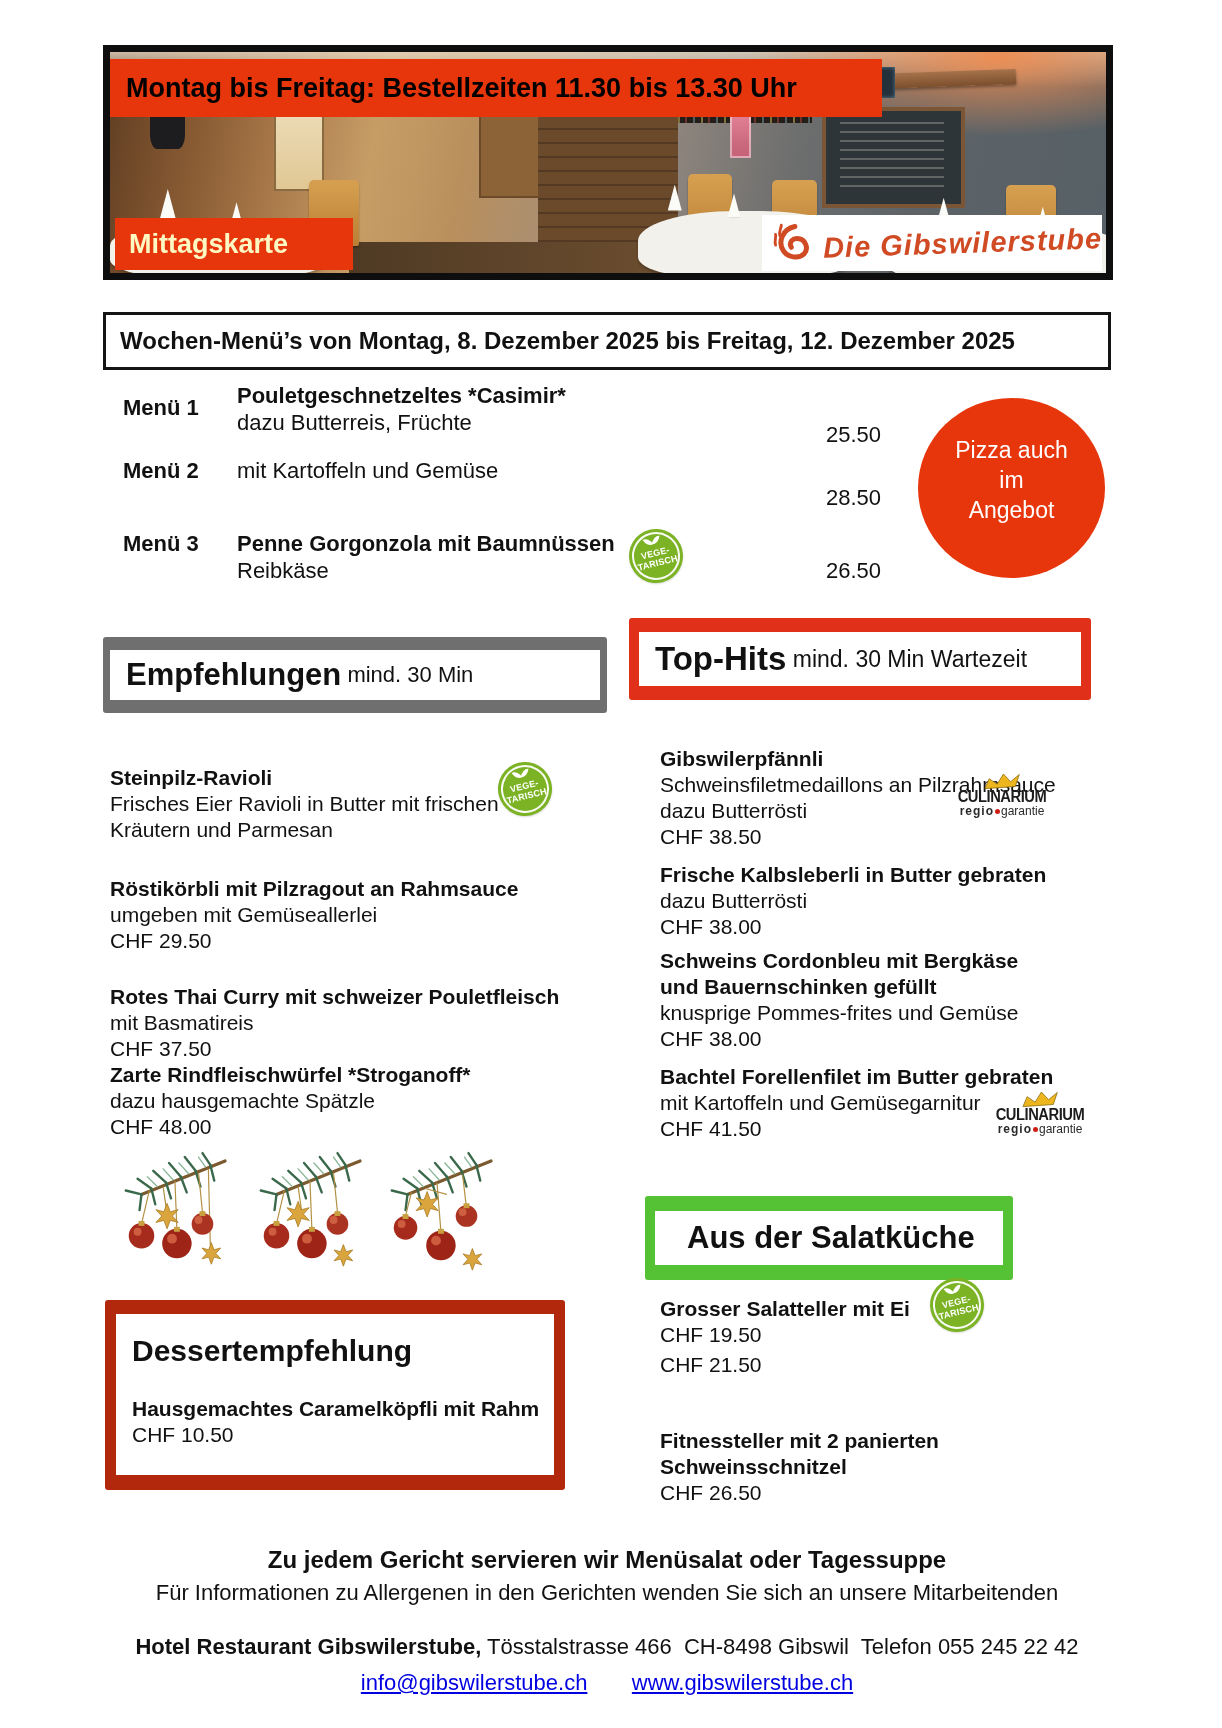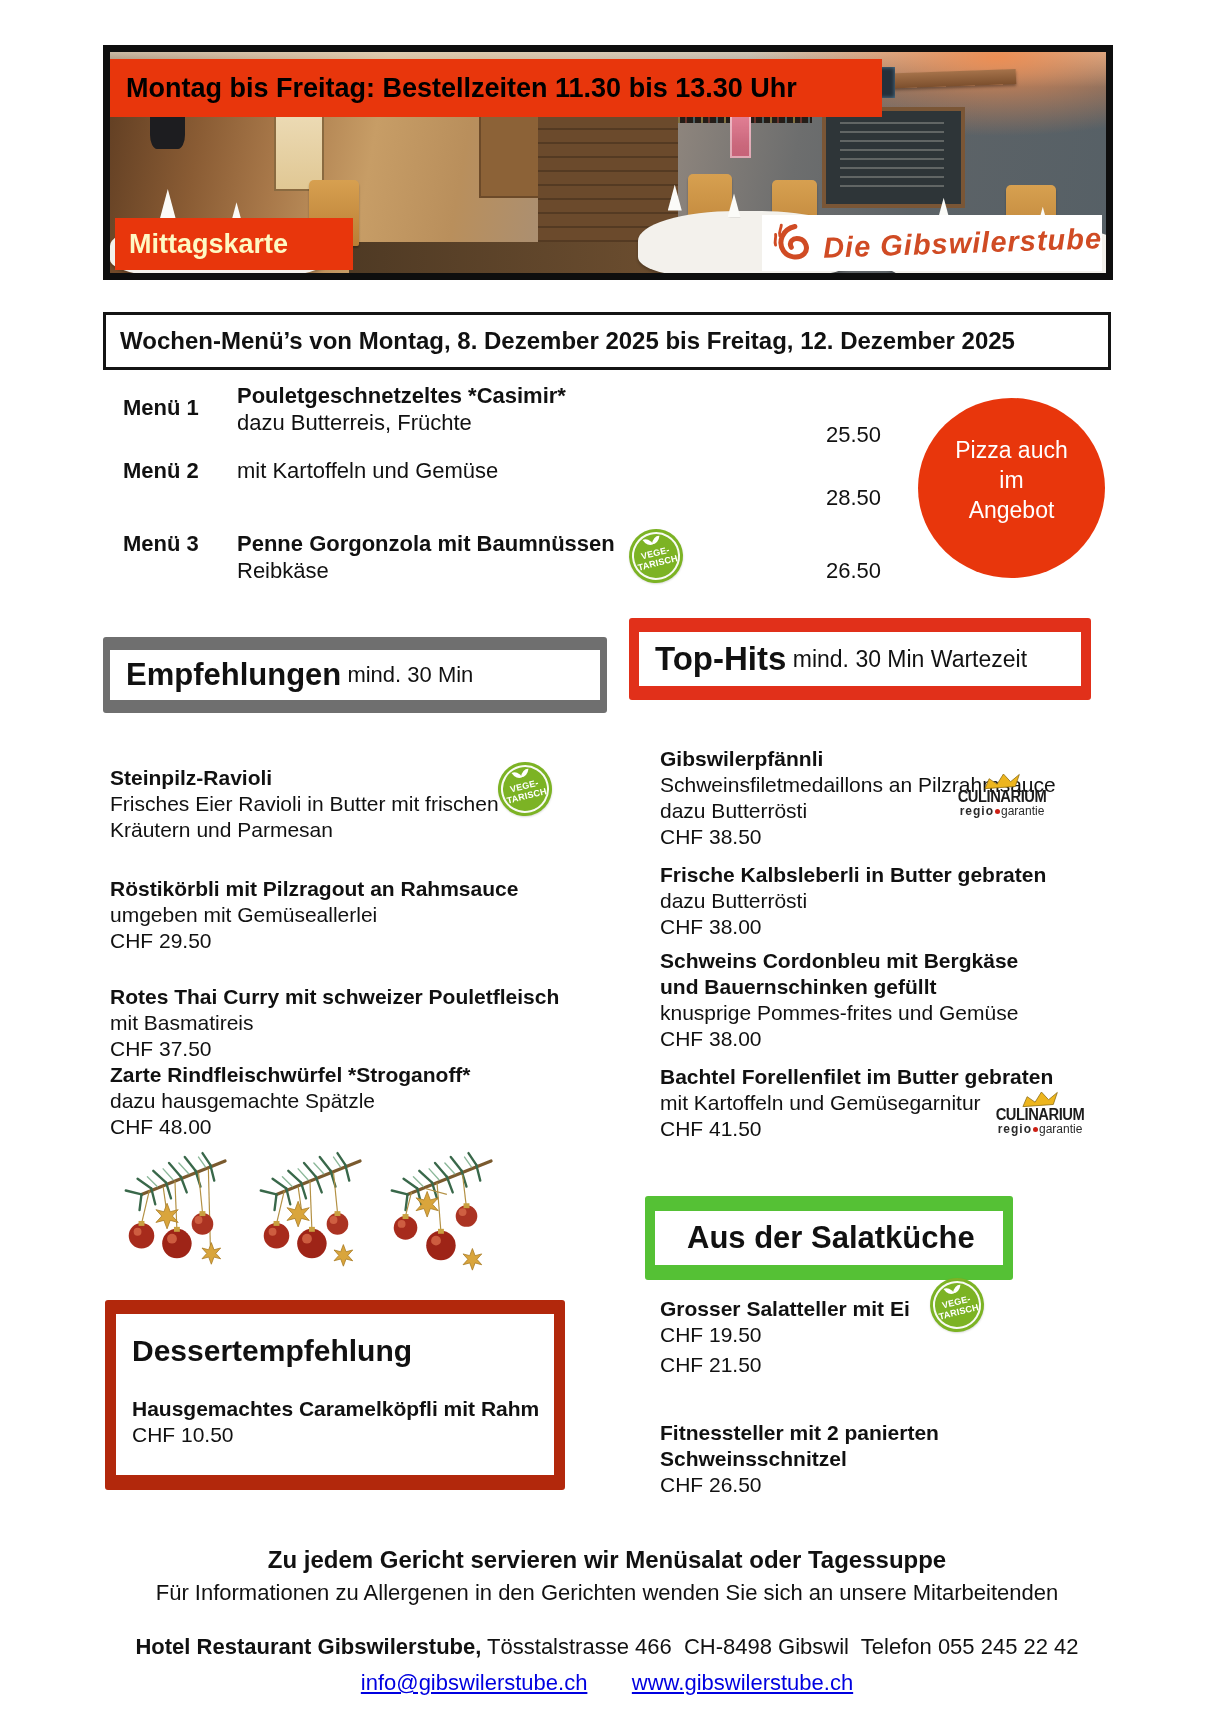--- a/index.html
+++ b/index.html
@@ -403,21 +403,21 @@
     <div class="leaf"></div>
     <div class="leaf2"></div>
     <div class="t"><span>VEGE-</span><br><span>TARISCH</span></div>
   </div>
 
   <div class="item col-right" style="top:1352px;">
     <div>CHF 21.50</div>
   </div>
 
   <div class="item col-right" style="top:1420px;">
-    <div class="nm" style="width:335px;">Fitnessteller mit 2 panierten Schweinsschnitzel</div>
+    <div class="nm" style="width:335px;margin-top:8px;">Fitnessteller mit 2 panierten Schweinsschnitzel</div>
     <div>CHF 26.50</div>
   </div>
 
   <div class="brush box-dessert">
     <div class="sec-title" style="font-size:30px;">Dessertempfehlung</div>
     <div style="margin-top:28px;font-weight:bold;font-size:21px;line-height:26px;">Hausgemachtes Caramelköpfli mit Rahm</div>
     <div style="font-size:21px;line-height:26px;">CHF 10.50</div>
   </div>
 
   <div class="footer-line f-bold" style="top:1546px;">Zu jedem Gericht servieren wir Menüsalat oder Tagessuppe</div>

